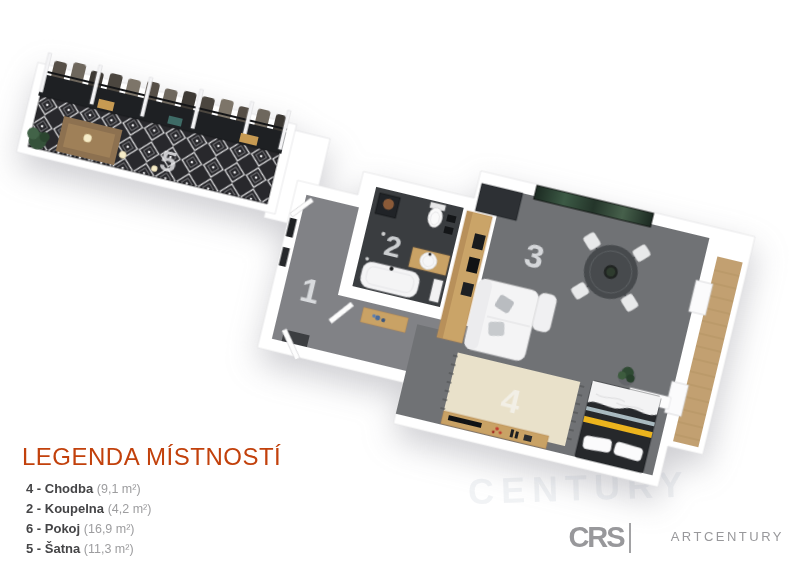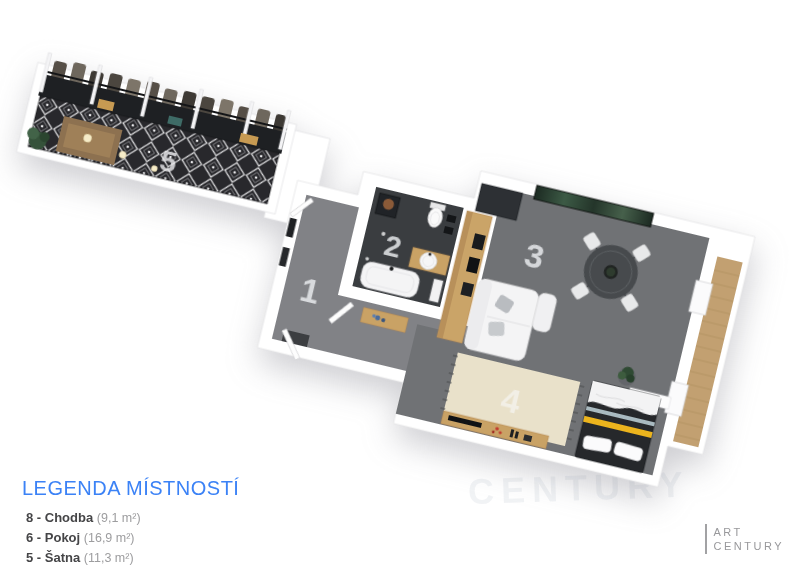--- a/index.html
+++ b/index.html
@@ -7,30 +7,30 @@
           font-family:"Liberation Sans",sans-serif;}
   svg{position:absolute;left:0;top:0;}
   .plan-shadow{filter:drop-shadow(4px 14px 16px rgba(105,105,118,0.32));}
   svg text{font-family:"Liberation Sans",sans-serif;font-weight:bold;}
 
   .watermark{position:absolute;left:468px;top:466px;width:300px;
              font-size:36px;font-weight:bold;letter-spacing:7px;
              color:#aeb6c4;opacity:0.16;transform:rotate(-2deg);}
 
   .legend{position:absolute;left:22px;top:443px;}
-  .legend-title{font-size:20px;color:#3b82f6;letter-spacing:0.5px;margin-top:34px;}
+  .legend-title{font-size:24px;color:#c2410c;letter-spacing:0.5px;}
   .legend-items{margin-top:8px;padding-left:4px;}
   .legend-row{font-size:13px;line-height:19px;}
   .li-name{font-weight:bold;color:#454547;}
   .li-area{color:#9d9d9f;font-size:12.5px;}
 
   .logo{position:absolute;right:16px;bottom:12px;display:flex;align-items:center;color:#98989b;}
   .logo-brand{font-size:29px;font-weight:700;letter-spacing:-2px;}
   .logo-divider{width:2px;height:30px;background:#a2a2a4;margin:0 7px 0 5px;}
-  .logo-lines{display:flex;flex-direction:column;font-size:11px;letter-spacing:2.5px;line-height:1.3;}
+  .logo-lines{display:flex;flex-direction:row;font-size:13px;letter-spacing:2.5px;line-height:1.3;margin-left:33px;}
 </style>
 </head>
 <body>
 
 <div id="canvas">
 
   <div class="watermark">CENTURY</div>
 
   <svg width="800" height="566" viewBox="0 0 800 566">
     <defs>
@@ -259,28 +259,30 @@
       <text x="324" y="204" font-size="34" fill="#eceef0" fill-opacity="0.82" text-anchor="middle">1</text>
       <text x="394" y="140" font-size="30" fill="#eceef0" fill-opacity="0.82" text-anchor="middle">2</text>
       <text x="534" y="118" font-size="34" fill="#eceef0" fill-opacity="0.82" text-anchor="middle">3</text>
       <text x="545" y="264" font-size="34" fill="#f4f2ec" fill-opacity="0.82" text-anchor="middle">4</text>
     </g>
   </svg>
 
   <div class="legend">
     <div class="legend-title">LEGENDA MÍSTNOSTÍ</div>
     <div class="legend-items">
-      <div class="legend-row"><span class="li-name">8 - Chodba</span> <span class="li-area">(9,1 m²)</span></div>
+      <div class="legend-row"><span class="li-name">4 - Chodba</span> <span class="li-area">(9,1 m²)</span></div>
+      <div class="legend-row"><span class="li-name">2 - Koupelna</span> <span class="li-area">(4,2 m²)</span></div>
       <div class="legend-row"><span class="li-name">6 - Pokoj</span> <span class="li-area">(16,9 m²)</span></div>
       <div class="legend-row"><span class="li-name">5 - Šatna</span> <span class="li-area">(11,3 m²)</span></div>
     </div>
 
   </div>
 
   <div class="logo">
+    <span class="logo-brand">CRS</span>
     <span class="logo-divider"></span>
     <span class="logo-lines">
       <span>ART</span>
       <span>CENTURY</span>
     </span>
   </div>
 
 </div>
 
 </body></html>

